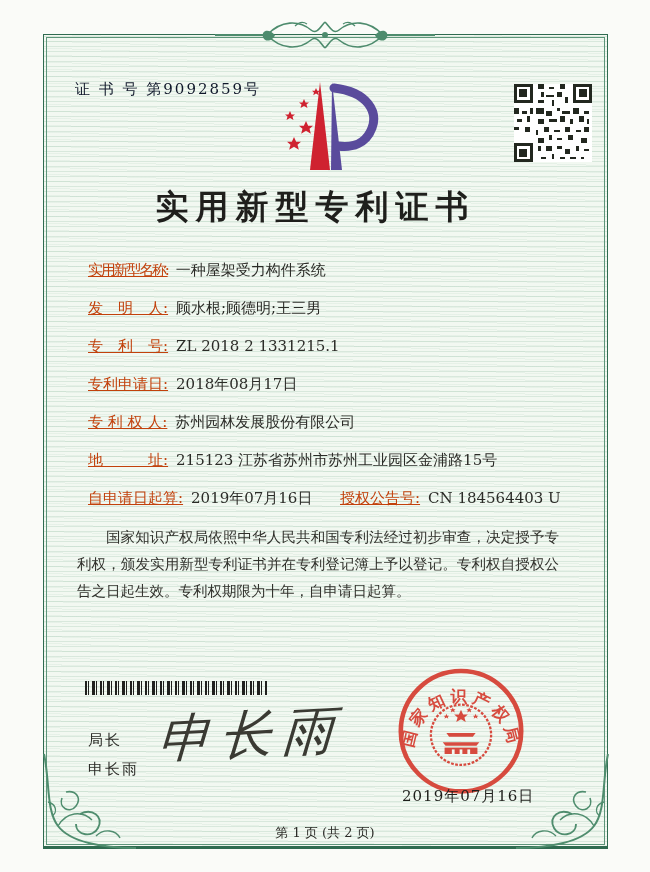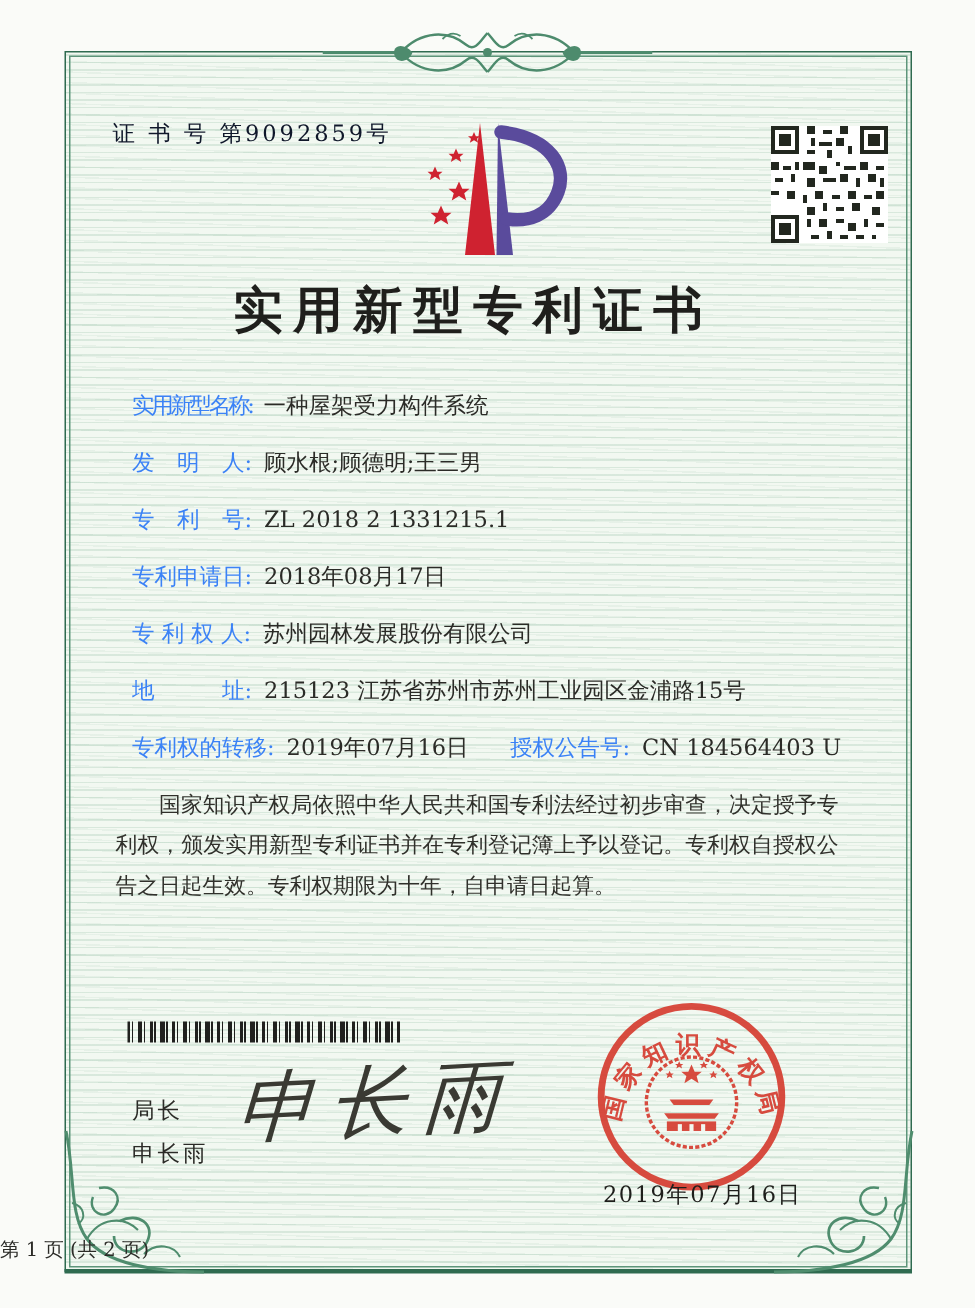--- a/index.html
+++ b/index.html
@@ -32,21 +32,21 @@
   .cert-no{left:75px;top:80px;font-size:15px;letter-spacing:2px;color:#0f172a;}
   .logo{left:270px;top:78px;width:112px;height:96px;}
   .qr{left:514px;top:84px;width:78px;height:78px;background:#fff;}
   .title{
     left:0;top:185px;width:631px;text-align:center;
     font-size:33px;font-weight:bold;letter-spacing:7px;color:#1f1f1c;
   }
 
   
   .row{left:88px;font-size:15px;white-space:nowrap;}
-  .flabel{display:inline-block;color:#3b82f6;}
+  .flabel{display:inline-block;color:#c2410c;text-decoration:underline;}
   .flabel.cond{letter-spacing:-2.2px;}
   .fvalue{margin-left:8px;color:#2b2b27;}
   .row2col .col2{position:absolute;left:252px;top:0;}
 
   
   .paras{
     left:77px;top:524px;width:482px;font-size:14.5px;line-height:1.86;
     text-align:justify;color:#30302b;
   }
   .paras p{margin:0;text-indent:2em;}
@@ -70,21 +70,21 @@
     white-space:nowrap;
   }
 
   
   .seal{left:388px;top:660px;width:146px;height:146px;}
   .seal-date{
     left:402px;top:787px;font-size:15px;color:#1e1e1b;letter-spacing:1px;white-space:nowrap;
   }
 
   
-  .page-footer{left:0;top:824px;width:650px;font-size:13px;color:#2b2b27;}
+  .page-footer{left:0;top:824px;width:650px;text-align:center;font-size:13px;color:#2b2b27;}
 
   .ornament-top{left:215px;top:14px;width:220px;height:42px;}
   .flourish-bl{left:36px;top:752px;width:104px;height:102px;}
   .flourish-br{left:512px;top:752px;width:104px;height:102px;transform:scaleX(-1);}
 </style>
 </head>
 <body>
 
 <div class="frame">
   <div class="frame-inner"></div>
@@ -222,21 +222,21 @@
 <div class="abs row" style="top:375px">
   <span class="flabel">专利申请日:</span><span class="fvalue">2018年08月17日</span>
 </div>
 <div class="abs row" style="top:413px">
   <span class="flabel">专 利 权 人:</span><span class="fvalue">苏州园林发展股份有限公司</span>
 </div>
 <div class="abs row" style="top:451px">
   <span class="flabel">地　　　址:</span><span class="fvalue">215123 江苏省苏州市苏州工业园区金浦路15号</span>
 </div>
 <div class="abs row row2col" style="top:489px">
-  <span class="flabel">专利权的转移:</span><span class="fvalue">2019年07月16日</span>
+  <span class="flabel">自申请日起算:</span><span class="fvalue">2019年07月16日</span>
   <span class="col2">
     <span class="flabel">授权公告号:</span><span class="fvalue">CN 184564403 U</span>
   </span>
 </div>
 
 <div class="abs paras">
   <p>国家知识产权局依照中华人民共和国专利法经过初步审查，决定授予专利权，颁发实用新型专利证书并在专利登记簿上予以登记。专利权自授权公告之日起生效。专利权期限为十年，自申请日起算。</p>
 </div>
 
 <div class="abs barcode"></div>

